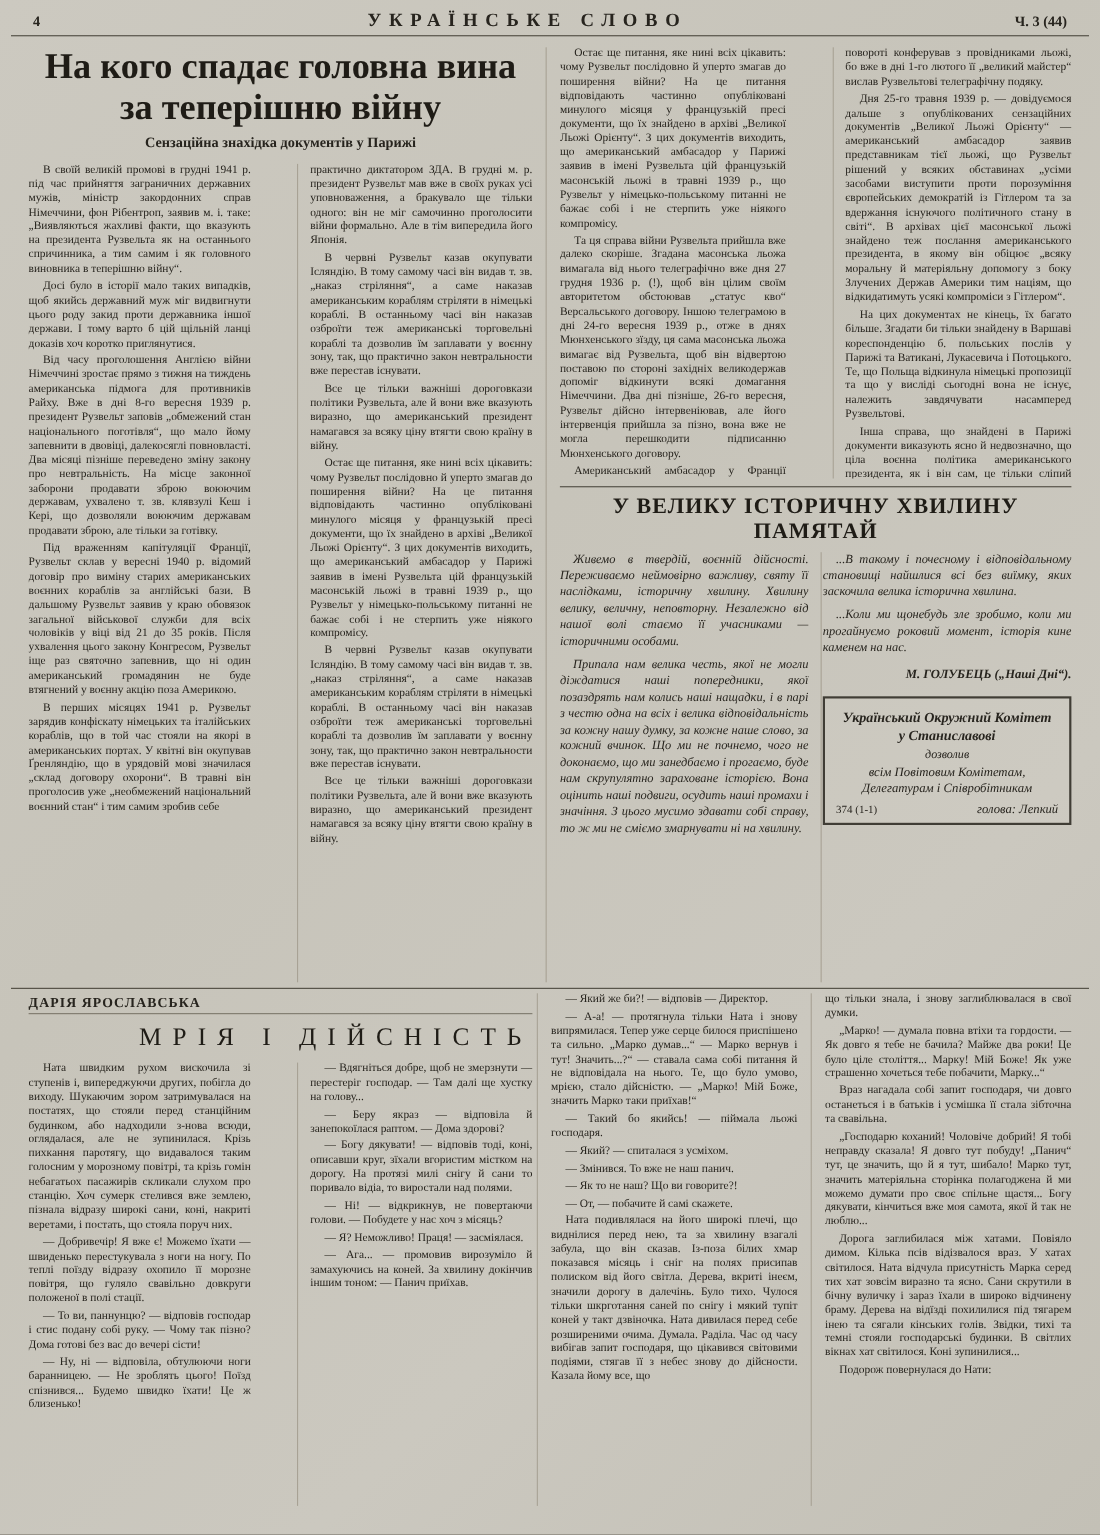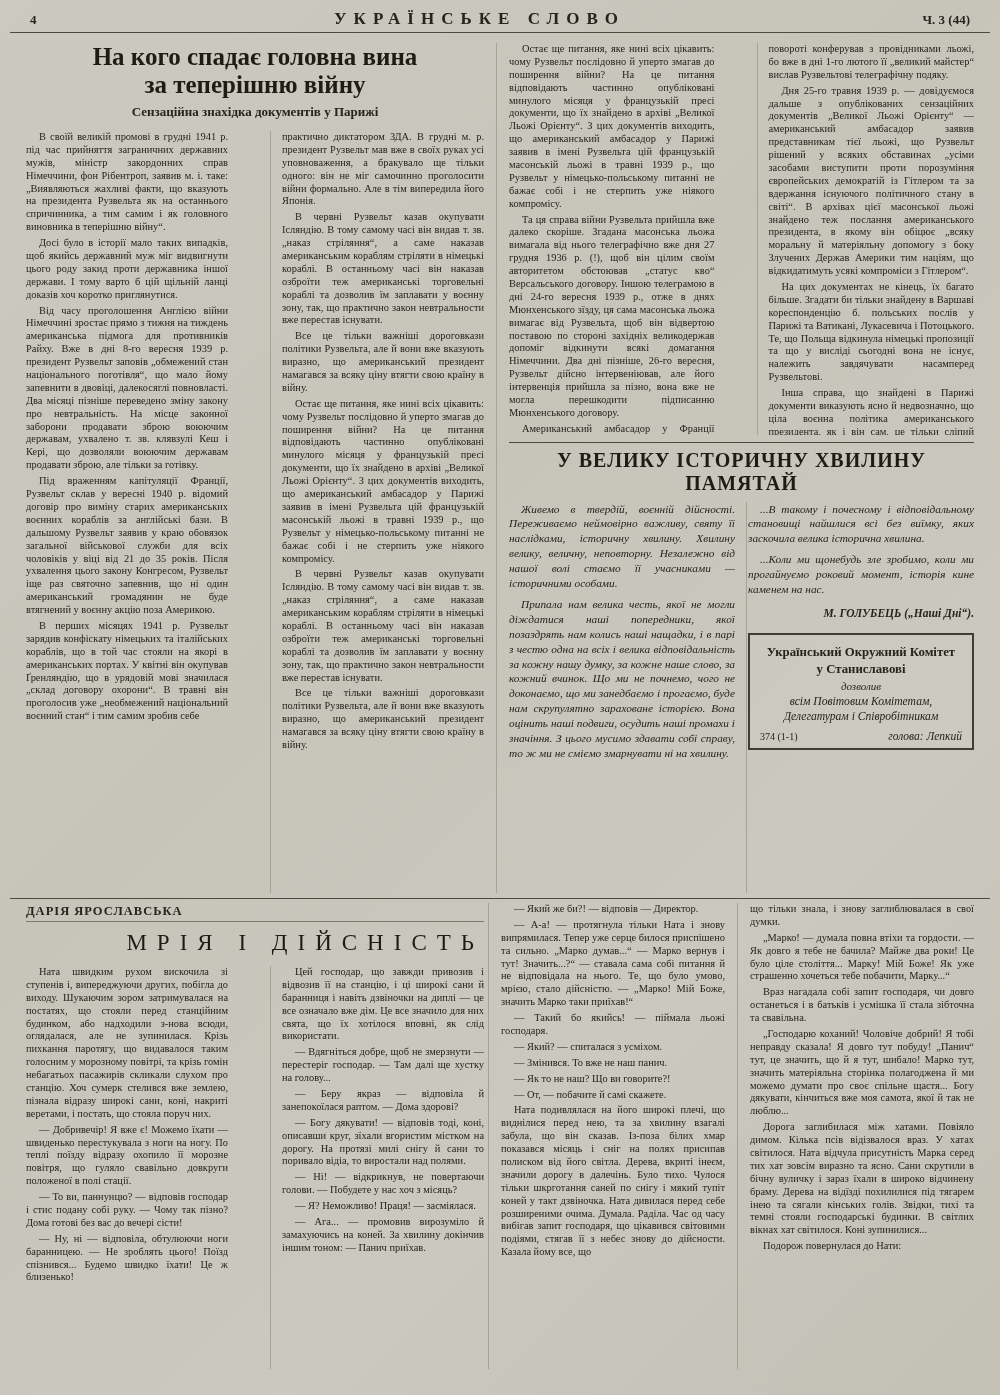--- a/index.html
+++ b/index.html
@@ -14,40 +14,40 @@
   .header{display:flex;align-items:baseline;justify-content:space-between;padding:9px 30px 3px;}
   .pagenum{font-weight:bold;font-size:13px;}
   .masthead{font-size:17px;font-weight:bold;letter-spacing:7px;}
   .issue{font-weight:bold;font-size:13px;}
   .rule2{margin:0 10px;height:2px;border-top:1px solid #4c493f;}
   
   .top{display:flex;padding:8px 26px 0;height:858px;box-sizing:border-box;}
   .left-pair{width:458px;padding-right:12px;border-right:1px solid #a8a295;display:flex;flex-direction:column;}
   .right-pair{flex:1;padding-left:12px;display:flex;flex-direction:column;min-width:0;}
   .headline{text-align:center;margin:0 0 4px;}
-  .headline .l1,.headline .l2{font-size:25px;font-weight:bold;line-height:1.12;color:#1f1c16;}
+  .headline .l1,.headline .l2{font-size:33px;font-weight:bold;line-height:1.12;color:#1f1c16;}
   .subtitle{font-size:13px;font-weight:bold;text-align:center;margin:5px 0 7px;}
   .twocol{display:flex;flex:1;min-height:0;gap:31px;}
   .col{flex:1;overflow:hidden;text-align:justify;font-size:10.4px;line-height:1.24;min-width:0;}
   .col + .col{margin-left:11px;padding-left:11px;border-left:1px solid #a8a295;}
   .col p,.bcol p{margin:0 0 3px;text-indent:13px;}
   p.cont{text-indent:0 !important;}
   .right-top{display:flex;height:546px;min-height:0;}
   
   .feature-rule{border-top:1px solid #4c493f;margin:7px 0 4px;}
   .feature-title{font-size:20px;font-weight:bold;text-align:center;letter-spacing:1px;margin:2px 0 7px;color:#1f1c16;}
   .feature-cols{display:flex;flex:1;min-height:0;}
   .fcol{flex:1;overflow:hidden;font-style:italic;font-size:11.3px;line-height:1.32;text-align:justify;min-width:0;}
   .fcol + .fstack{margin-left:11px;padding-left:1px;border-left:1px solid #a8a295;}
   .fstack{flex:1;display:flex;flex-direction:column;min-width:0;}
   .fcol p{margin:0 0 6px;text-indent:12px;}
   .feature-sig{text-align:right;font-weight:bold;font-style:italic;font-size:11.5px;margin:4px 0 2px;}
   
   .notice{border:2px solid #403d35;padding:9px 10px 6px;margin-top:12px;text-align:center;background:rgba(255,255,255,0.04);}
-  .notice .org{font-size:12.8px;font-weight:bold;line-height:1.3;}
+  .notice .org{font-size:12.8px;font-weight:bold;font-style:italic;line-height:1.3;}
   .notice .verb{font-style:italic;font-size:11px;margin:3px 0 2px;}
   .notice .rcp{font-style:italic;font-size:11.6px;line-height:1.32;}
   .notice .greet{font-size:13.5px;font-weight:bold;letter-spacing:3px;margin-top:6px;}
   .notice .foot{display:flex;justify-content:space-between;align-items:baseline;margin-top:5px;}
   .notice .ref{font-size:10px;}
   .notice .sig{font-style:italic;font-size:11.5px;}
   
   .hdiv{border-top:1px solid #4c493f;margin:5px 10px 0;}
   
   .bottom{display:flex;padding:4px 26px 0;height:470px;box-sizing:border-box;}
@@ -152,21 +152,20 @@
       <div class="byline-rule"></div>
       <div class="story-title">МРІЯ І ДІЙСНІСТЬ</div>
       <div class="twocol">
         <div class="col">
             <p>Ната швидким рухом вискочила зі ступенів і, випереджуючи других, побігла до виходу. Шукаючим зором затримувалася на постатях, що стояли перед станційним будинком, або надходили з-нова всюди, оглядалася, але не зупинилася. Крізь пихкання паротягу, що видавалося таким голосним у морозному повітрі, та крізь гомін небагатьох пасажирів скликали слухом про станцію. Хоч сумерк стелився вже землею, пізнала відразу широкі сани, коні, накриті веретами, і постать, що стояла поруч них.</p>
             <p>— Добривечір! Я вже є! Можемо їхати — швиденько перестукувала з ноги на ногу. По теплі поїзду відразу охопило її морозне повітря, що гуляло свавільно довкруги положеної в полі стації.</p>
             <p>— То ви, паннунцю? — відповів господар і стис подану собі руку. — Чому так пізно? Дома готові без вас до вечері сісти!</p>
             <p>— Ну, ні — відповіла, обтулюючи ноги баранницею. — Не зроблять цього! Поїзд спізнився... Будемо швидко їхати! Це ж близенько!</p>
           </div>
         <div class="col">
-            <p>Цей господар, що завжди привозив і відвозив її на станцію, і ці широкі сани й баранниця і навіть дзвіночки на диплі — це все означало вже дім. Це все значило для них свята, що їх хотілося вповні, як слід використати.</p>
             <p>— Вдягніться добре, щоб не змерзнути — перестеріг господар. — Там далі ще хустку на голову...</p>
             <p>— Беру якраз — відповіла й занепокоїлася раптом. — Дома здорові?</p>
             <p>— Богу дякувати! — відповів тоді, коні, описавши круг, зїхали вгористим містком на дорогу. На протязі милі снігу й сани то поривало відіа, то виростали над полями.</p>
             <p>— Ні! — відкрикнув, не повертаючи голови. — Побудете у нас хоч з місяць?</p>
             <p>— Я? Неможливо! Праця! — засміялася.</p>
             <p>— Ага... — промовив вирозуміло й замахуючись на коней. За хвилину докінчив іншим тоном: — Панич приїхав.</p>
           </div>
       </div>
     </div>
     <div class="bcol pad sep">

